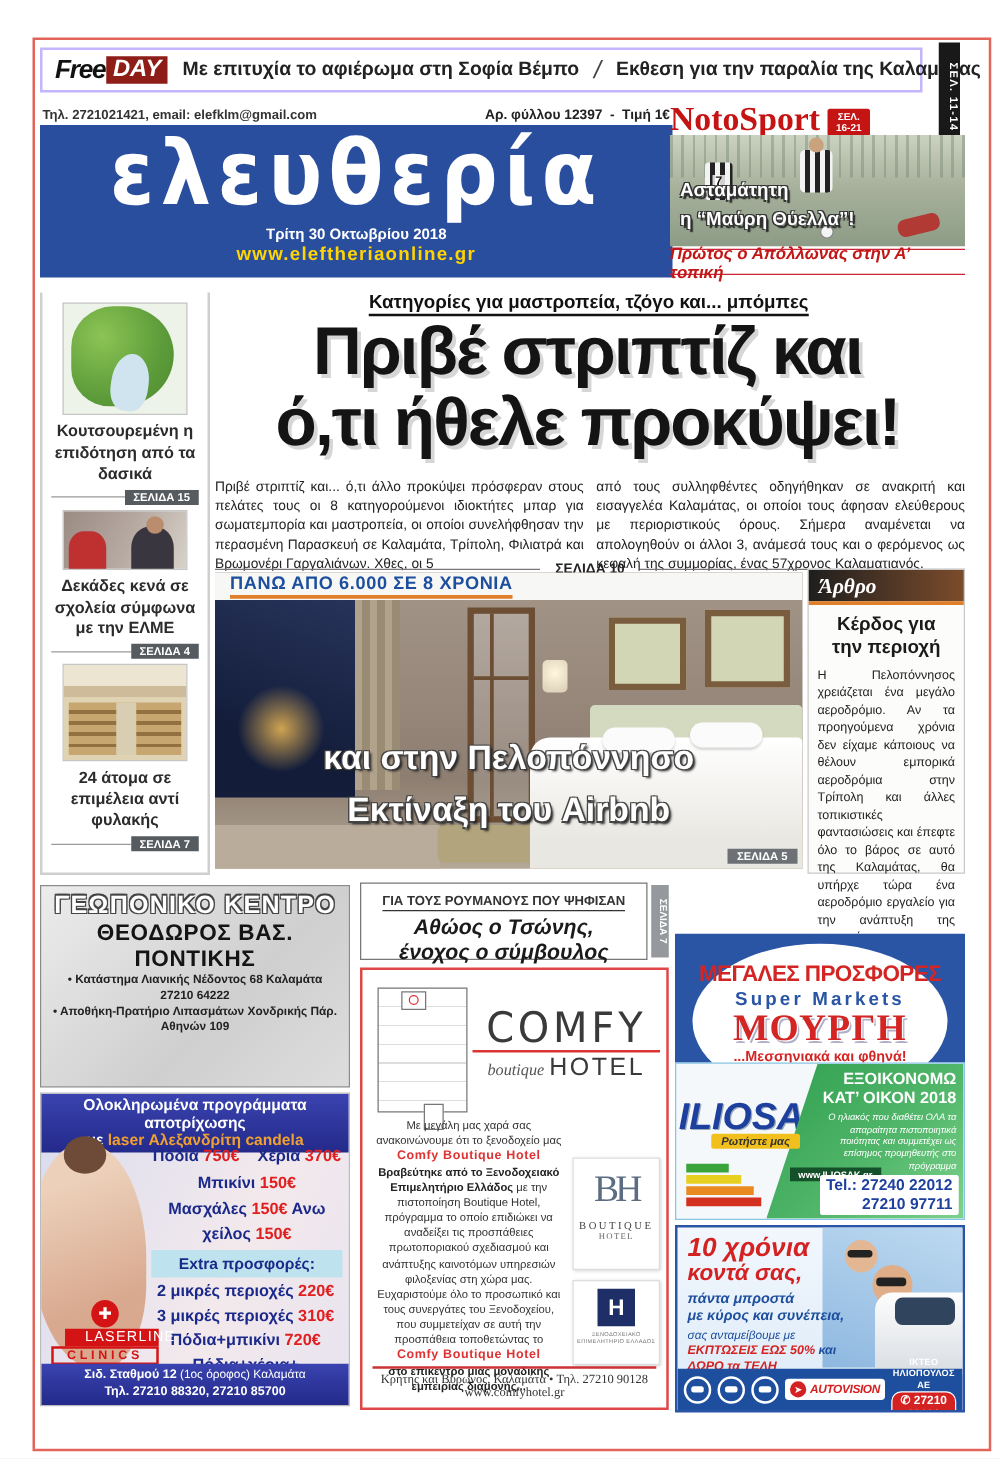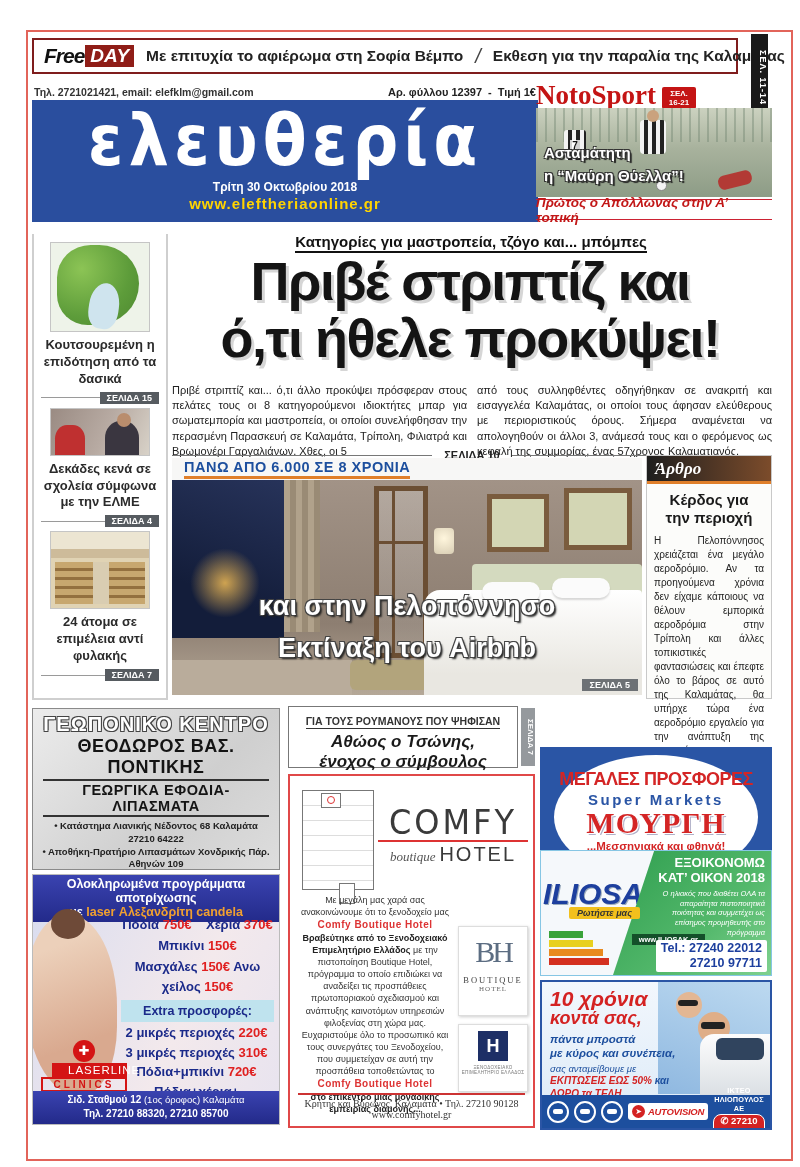--- a/index.html
+++ b/index.html
@@ -1,21 +1,21 @@
 <!DOCTYPE html>
 <html><head>
 <meta charset="utf-8">
 <style>
   html,body{margin:0;padding:0;background:#e9e9e9;}
   .page{position:relative;width:800px;height:1167px;background:#fff;margin:0 auto;
         font-family:"Liberation Sans",sans-serif;overflow:hidden;color:#1a1a1a;}
   .frame{position:absolute;left:26px;top:30px;right:7px;bottom:6px;border:2px solid #e2645a;}
 
   
-  .topstrip{position:absolute;left:32px;top:38px;width:706px;height:36px;border:2px solid #7f1d1d;
+  .topstrip{position:absolute;left:32px;top:38px;width:706px;height:36px;border:2px solid #c4b5fd;
             background:#fff;display:flex;align-items:center;gap:12px;padding:0 10px;box-sizing:border-box;}
   .fd{display:flex;align-items:center;font-style:italic;font-weight:bold;}
   .fd-free{font-size:21px;color:#111;letter-spacing:-1px;}
   .fd-day{font-size:19px;color:#fff;background:#8f1d17;padding:0 5px;margin-left:1px;}
   .ts-h{font-weight:bold;font-size:15.5px;color:#222;white-space:nowrap;}
   .ts-slash{font-size:20px;color:#444;font-style:italic;}
   .vtag{position:absolute;left:751px;top:34px;width:17px;height:86px;background:#191919;color:#fff;
         writing-mode:vertical-rl;font-size:9px;font-weight:bold;text-align:center;letter-spacing:1px;}
 
   
@@ -410,21 +410,20 @@
     <div class="tz-title">
       <div>Αθώος ο Τσώνης,</div>
       <div>ένοχος ο σύμβουλος</div>
     </div>
   </div>
   <div class="tz-vtag">ΣΕΛΙΔΑ 7</div>
 
   <div class="geo">
     <div class="geo-t1">ΓΕΩΠΟΝΙΚΟ ΚΕΝΤΡΟ</div>
     <div class="geo-t2">ΘΕΟΔΩΡΟΣ ΒΑΣ. ΠΟΝΤΙΚΗΣ</div>
-    <div class="geo-t3">ΓΕΩΡΓΙΚΑ ΕΦΟΔΙΑ-ΛΙΠΑΣΜΑΤΑ</div>
     <div class="geo-b">• Κατάστημα Λιανικής Νέδοντος 68 Καλαμάτα 27210 64222</div>
     <div class="geo-b">• Αποθήκη-Πρατήριο Λιπασμάτων Χονδρικής Πάρ. Αθηνών 109</div>
 
   </div>
 
   <div class="laser">
     <div class="lz-head">
       <div class="lz-h1">Ολοκληρωμένα προγράμματα αποτρίχωσης</div>
       <div class="lz-h2">
         <span>με </span><span class="acc">laser Αλεξανδρίτη candela</span>

